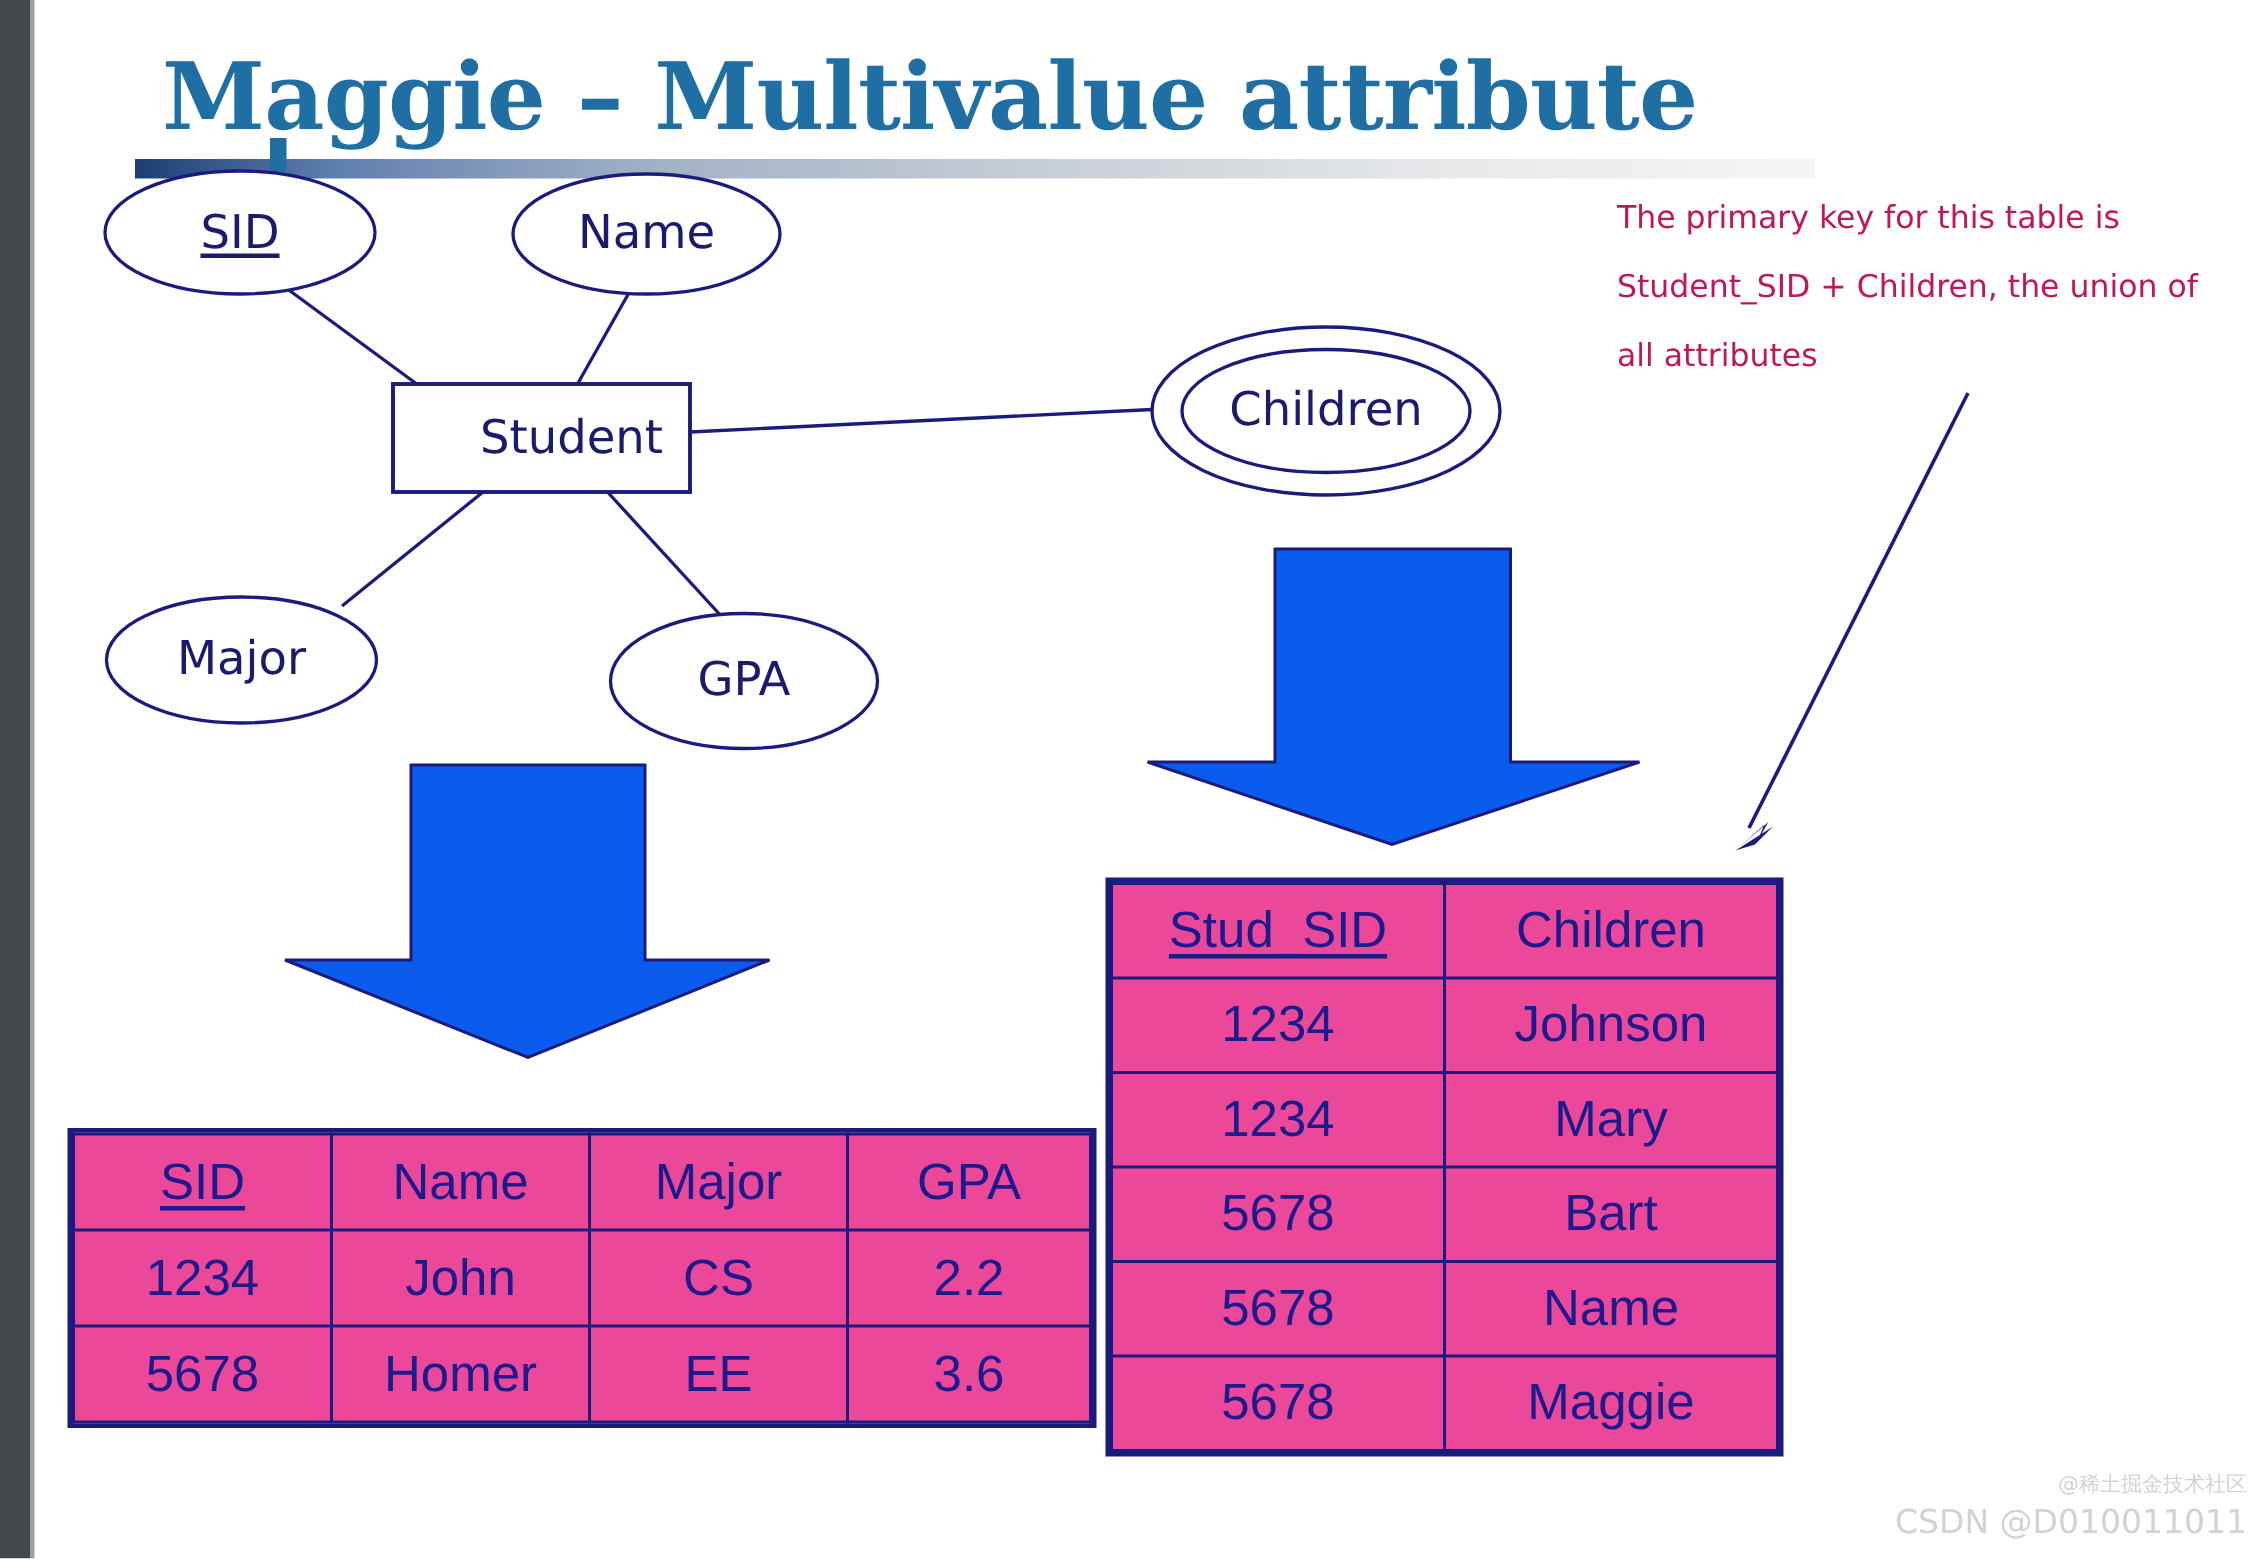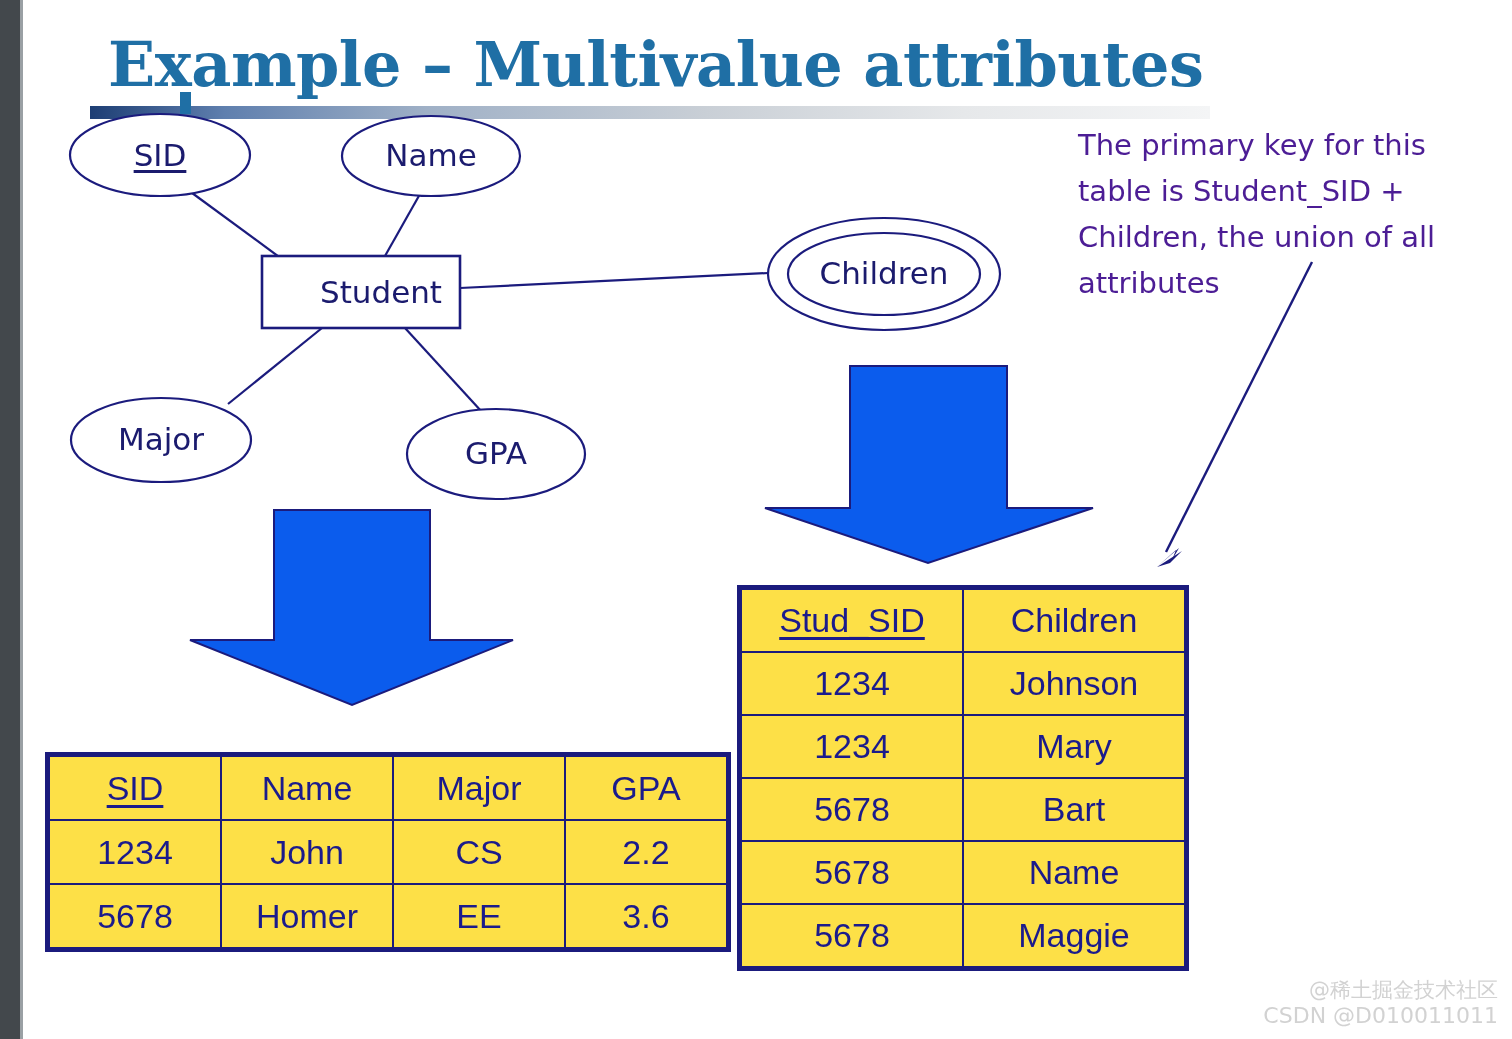--- a/index.html
+++ b/index.html
@@ -80,31 +80,31 @@
     white-space: nowrap;
   }
   .er-label.underlined { text-decoration: underline; text-underline-offset: 4px; }
 
   
   .note {
     position: absolute;
     left: 1078px;
     top: 122px;
     width: 400px;
-    color: #4c1d95;
+    color: #be185d;
     font-family: "DejaVu Sans", sans-serif;
-    font-size: 29px;
+    font-size: 21px;
     line-height: 46px;
   }
 
   
   table.db {
     position: absolute;
     border-collapse: collapse;
-    background: #fde047;
+    background: #ec4899;
   }
   table.db td, table.db th {
     border: 2px solid #1b1b7d;
     color: #1b1b8c;
     font-family: "Liberation Sans", sans-serif;
     font-weight: normal;
     text-align: center;
     font-size: 34px;
     padding: 4px 10px;
   }
@@ -127,32 +127,32 @@
   .watermark {
     position: absolute;
     right: 14px;
     bottom: 10px;
     text-align: right;
     color: #d2d2d2;
     font-family: "DejaVu Sans", sans-serif;
     line-height: 26px;
     user-select: none;
   }
-  .watermark .wm1 { font-size: 21px; }
+  .watermark .wm1 { font-size: 14px; }
   .watermark .wm2 { font-size: 22px; text-align: center; }
 </style>
 </head>
 <body>
 
 <div class="slide">
 
   <div class="gutter"></div>
   <div class="gutter-edge"></div>
 
-  <div class="title">Example – Multivalue attributes</div>
+  <div class="title">Maggie – Multivalue attribute</div>
   <div class="title-rule"></div>
   <div class="title-tick"></div>
 
   <svg class="er-layer" width="1512" height="1039" viewBox="0 0 1512 1039">
 
     <g stroke="#1b1b7d" stroke-width="2.2" fill="none">
       <line x1="188" y1="190" x2="286" y2="262"></line>
       <line x1="420" y1="194" x2="385" y2="256"></line>
       <line x1="322" y1="328" x2="228" y2="404"></line>
       <line x1="405" y1="328" x2="482" y2="412"></line>

